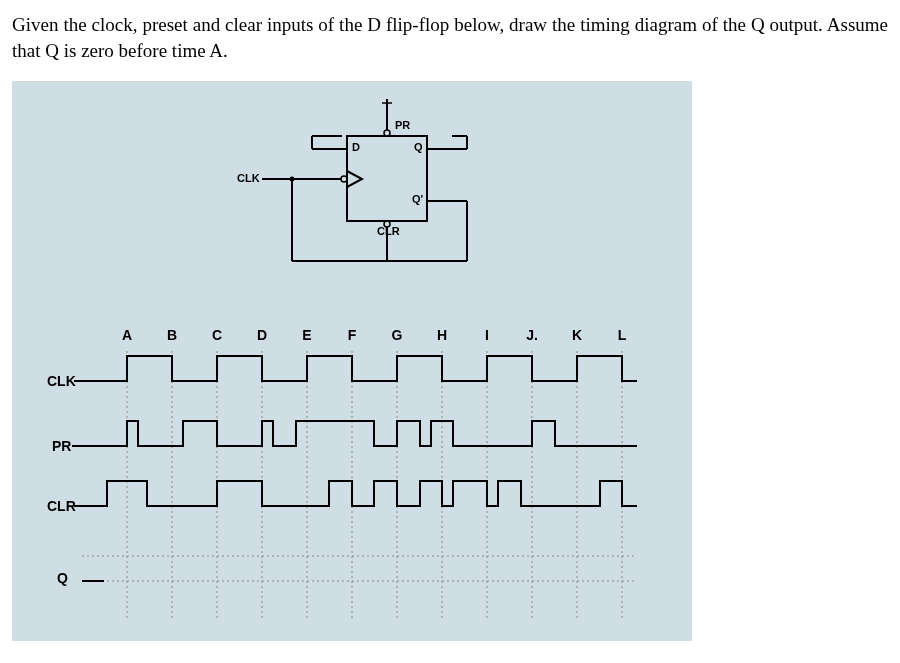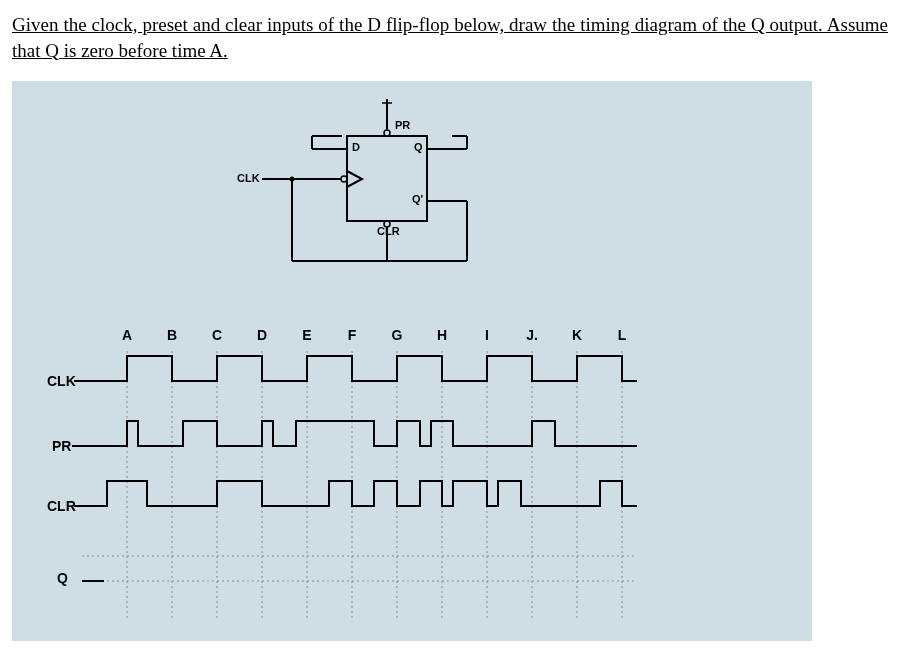--- a/index.html
+++ b/index.html
@@ -10,24 +10,23 @@
     color: #000;
     background: #fff;
     width: 900px;
     box-sizing: border-box;
   }
   .prompt {
     text-align: justify;
     text-justify: inter-word;
     margin: 0 0 18px 0;
     line-height: 1.35;
-    text-decoration: underline;
   }
   .figure {
-    width: 800px;
+    width: 680px;
     height: 560px;
     background: #cfdde4;
     position: relative;
     font-family: Arial, Helvetica, sans-serif;
   }
   .ff-label {
     position: absolute;
     font-size: 11px;
     font-weight: bold;
     color: #000;

